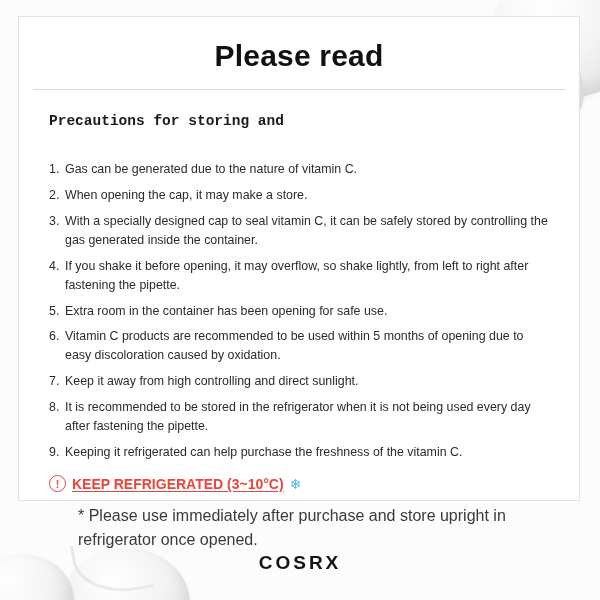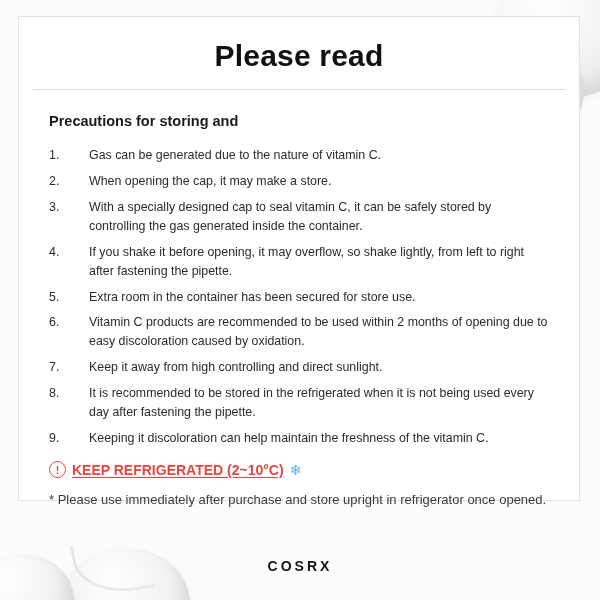--- a/index.html
+++ b/index.html
@@ -76,21 +76,22 @@
 
   .body {
     padding: 20px 30px 0 30px;
   }
 
   .subtitle {
     font-size: 14.5px;
     font-weight: bold;
     color: #1b1b1b;
     line-height: 1.55;
-    margin-bottom: 14px;
+    margin-bottom: 28px;
+    font-family: Liberation Mono, monospace;
   }
 
   ol.notes {
     list-style: none;
     margin: 0;
     padding: 0;
   }
   ol.notes li {
     font-size: 12.4px;
     color: #2b2b2b;
@@ -101,21 +102,20 @@
   }
   ol.notes li .num {
     position: absolute;
     left: 0;
     top: 0;
     color: #2b2b2b;
   }
   ol.notes li .cont {
     display: block;
     padding-left: 0;
-    margin-left: 24px;
   }
 
   .refrig {
     margin-top: 14px;
     display: flex;
     align-items: center;
     gap: 6px;
     font-size: 14px;
     font-weight: bold;
     color: #e8453c;
@@ -138,32 +138,33 @@
     text-underline-offset: 2px;
   }
   .snow-icon {
     color: #4db6e8;
     font-size: 14px;
     font-weight: normal;
   }
 
   .footnote {
     margin-top: 12px;
-    font-size: 13px;
+    font-size: 16px;
     color: #3a3a3a;
     line-height: 1.5;
+    margin-left: 29px;
   }
 
   .brand {
     position: absolute;
     left: 0;
     right: 0;
     bottom: 26px;
     text-align: center;
-    font-size: 14px;
+    font-size: 19px;
     font-weight: bold;
     letter-spacing: 3px;
     color: #141414;
   }
 </style>
 </head>
 <body>
 
 <div class="page">
 
@@ -196,43 +197,43 @@
         <li>
           <span class="num">3.</span>
           <span class="cont">With a specially designed cap to seal vitamin C, it can be safely stored by controlling the gas generated inside the container.</span>
         </li>
         <li>
           <span class="num">4.</span>
           <span class="cont">If you shake it before opening, it may overflow, so shake lightly, from left to right after fastening the pipette.</span>
         </li>
         <li>
           <span class="num">5.</span>
-          <span class="cont">Extra room in the container has been secured for store use.</span>
+          <span class="cont">Extra room in the container has been opening for safe use.</span>
         </li>
         <li>
           <span class="num">6.</span>
-          <span class="cont">Vitamin C products are recommended to be used within 2 months of opening due to easy discoloration caused by oxidation.</span>
+          <span class="cont">Vitamin C products are recommended to be used within 5 months of opening due to easy discoloration caused by oxidation.</span>
         </li>
         <li>
           <span class="num">7.</span>
           <span class="cont">Keep it away from high controlling and direct sunlight.</span>
         </li>
         <li>
           <span class="num">8.</span>
-          <span class="cont">It is recommended to be stored in the refrigerated when it is not being used every day after fastening the pipette.</span>
+          <span class="cont">It is recommended to be stored in the refrigerator when it is not being used every day after fastening the pipette.</span>
         </li>
         <li>
           <span class="num">9.</span>
-          <span class="cont">Keeping it discoloration can help maintain the freshness of the vitamin C.</span>
+          <span class="cont">Keeping it refrigerated can help purchase the freshness of the vitamin C.</span>
         </li>
       </ol>
 
       <div class="refrig">
         <span class="warn-icon">!</span>
-        <span class="refrig-text">KEEP REFRIGERATED (2~10°C)</span>
+        <span class="refrig-text">KEEP REFRIGERATED (3~10°C)</span>
         <span class="snow-icon">❄</span>
       </div>
 
       <div class="footnote">* Please use immediately after purchase and store upright in refrigerator once opened.</div>
 
     </div>
   </div>
 
   <div class="brand">COSRX</div>
 

